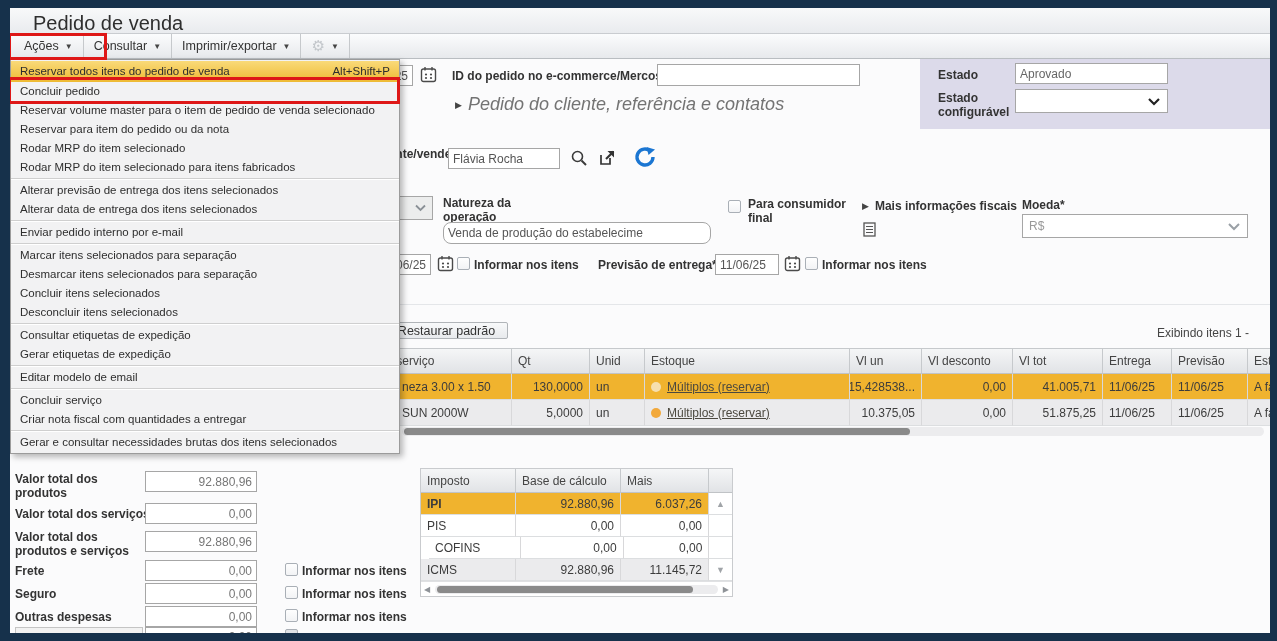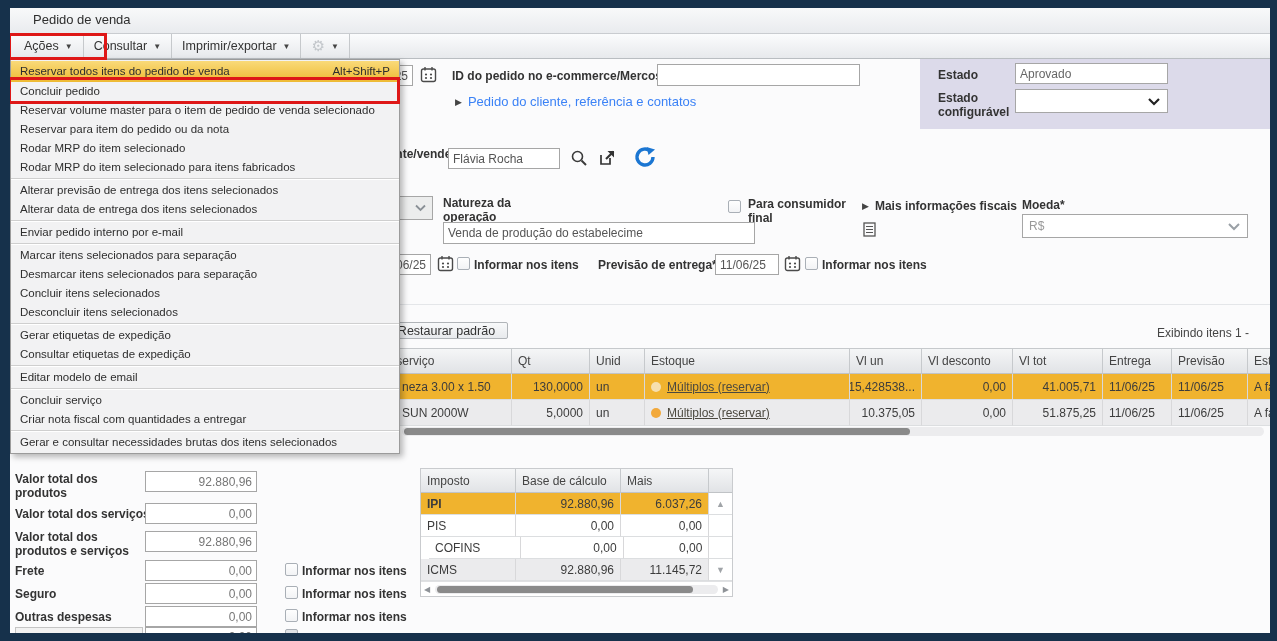--- a/index.html
+++ b/index.html
@@ -3,41 +3,41 @@
 <meta charset="utf-8">
 <style>
   * { box-sizing: border-box; margin:0; padding:0; }
   body { font-family:"Liberation Sans", sans-serif; }
   .screen { position:relative; width:1277px; height:641px; background:#16314b; overflow:hidden; }
   .win { position:absolute; left:10px; top:8px; width:1260px; height:625px; background:#fbfbfc; overflow:hidden; }
   .abs { position:absolute; }
 
   
   .titlebar { left:0; top:0; width:100%; height:26px; background:linear-gradient(#f8f9fa,#e9ebee); border-bottom:1px solid #c9ccd0; }
-  .title { position:absolute; left:23px; top:4px; font-size:13px; color:#2e2e2e; }
+  .title { position:absolute; left:23px; top:4px; font-size:20px; color:#2e2e2e; }
   .toolbar { left:0; top:26px; width:100%; height:25px; background:linear-gradient(#fbfcfd,#e7e9ec); border-bottom:1px solid #b9bdc1; display:flex; align-items:stretch; padding-left:4px; }
   .tbtn { display:flex; align-items:center; gap:6px; padding:0 10px; font-size:12.5px; color:#333; border-right:1px solid #c6c9cc; cursor:default; }
   .caret { font-size:8px; color:#444; }
 
   
   .menu { left:0; top:51px; width:390px; background:#f2f2f3; border:1px solid #9b9b9b; box-shadow:3px 3px 6px rgba(0,0,0,.28); z-index:50; padding:1px 0; }
   .mi { font-size:11.5px; color:#2e2e2e; padding:3px 9px; white-space:nowrap; overflow:hidden; line-height:13px; }
   .mi-sep { border-top:1px solid #cfcfcf; border-bottom:1px solid #ffffff; margin:1px 0; height:0; }
   .mi-hl { background:linear-gradient(#f9da79,#eeba33); display:flex; justify-content:space-between; padding:4px 9px; }
 
   
   .redbox { border:3px solid #de1717; z-index:60; pointer-events:none; background:transparent; }
 
   
   .lbl { font-weight:bold; color:#333; font-size:12px; line-height:14px; }
   .inp { border:1px solid #a6a6a6; background:#fff; font-family:"Liberation Sans",sans-serif; font-size:12px; color:#555; padding:2px 4px; }
   .num { text-align:right; }
   .chk { width:13px; height:13px; border:1px solid #a9afb6; background:linear-gradient(#fefefe,#f2f3f5); border-radius:2px; }
   .arrow-r { color:#444; font-size:9px; }
-  .sect-link { font-size:13px; color:#3b82f6; }
+  .sect-link { font-size:18px; color:#737373;font-style:italic; }
   .selbox { border:1px solid #a6a6a6; background:#fff; display:flex; align-items:center; justify-content:space-between; padding:0 6px; }
   .selbox.dis { color:#999; }
   .statuspanel { background:#dcdaea; }
 
   
   .th { background:linear-gradient(#f5f6f7,#e1e3e6); border-right:1px solid #c6c9cc; border-top:1px solid #c6c9cc; border-bottom:1px solid #c0c3c6; color:#444; font-size:12px; display:flex; align-items:center; padding:0 6px; }
   .td { border-right:1px solid #d8d8da; border-bottom:1px solid #dcdee0; font-size:12px; color:#3c3c3c; display:flex; align-items:center; padding:0 6px; overflow:hidden; white-space:nowrap; }
   .rowsel { background:#f0b32e; }
   .rowalt { background:#ebebed; }
   .lnk { color:#4c493f; text-decoration:underline; }
@@ -132,21 +132,21 @@
         </svg>
   </span>
 
   <div class="abs selbox dis" style="left:385px;top:188px;width:38px;height:24px;background:#eceded;">
     <span></span>
     <svg width="11" height="8">
           <polyline points="1,1.5 5.5,6 10,1.5" fill="none" stroke="#8a9096" stroke-width="1.8"></polyline>
         </svg>
   </div>
   <div class="abs lbl" style="left:433px;top:188px;width:95px;">Natureza da operação</div>
-  <input class="abs inp" style="left: 433px; top: 214px; width: 312px; height: 22px;" value="Venda de produção do estabelecime">
+  <input class="abs inp" style="left: 433px; top: 214px; width: 268px; height: 22px; border-radius: 8px;" value="Venda de produção do estabelecime">
   <span class="abs chk" style="left:718px;top:192px;"></span>
   <div class="abs lbl" style="left:738px;top:189px;width:108px;">Para consumidor final</div>
   <div class="abs" style="left:852px;top:191px;display:flex;align-items:center;gap:6px;">
     <span class="arrow-r">▶</span>
     <span class="lbl">Mais informações fiscais</span>
   </div>
   <span class="abs" style="left:853px;top:214px;">
     <svg width="13" height="15">
           <rect x="1" y="1" width="11" height="13" fill="none" stroke="#555" stroke-width="1.3"></rect>
           <line x1="3" y1="4.5" x2="10" y2="4.5" stroke="#555"></line>
@@ -329,22 +329,22 @@
     <div class="mi">Alterar previsão de entrega dos itens selecionados</div>
     <div class="mi">Alterar data de entrega dos itens selecionados</div>
     <div class="mi-sep"></div>
     <div class="mi">Enviar pedido interno por e-mail</div>
     <div class="mi-sep"></div>
     <div class="mi">Marcar itens selecionados para separação</div>
     <div class="mi">Desmarcar itens selecionados para separação</div>
     <div class="mi">Concluir itens selecionados</div>
     <div class="mi">Desconcluir itens selecionados</div>
     <div class="mi-sep"></div>
+    <div class="mi">Consultar etiquetas de expedição</div>
     <div class="mi">Gerar etiquetas de expedição</div>
-    <div class="mi">Consultar etiquetas de expedição</div>
     <div class="mi-sep"></div>
     <div class="mi">Editar modelo de email</div>
     <div class="mi-sep"></div>
     <div class="mi">Concluir serviço</div>
     <div class="mi">Criar nota fiscal com quantidades a entregar</div>
     <div class="mi-sep"></div>
     <div class="mi">Gerar e consultar necessidades brutas dos itens selecionados</div>
   </div>
 
   <div class="abs redbox" style="left:-2px;top:25px;width:99px;height:27px;"></div>

